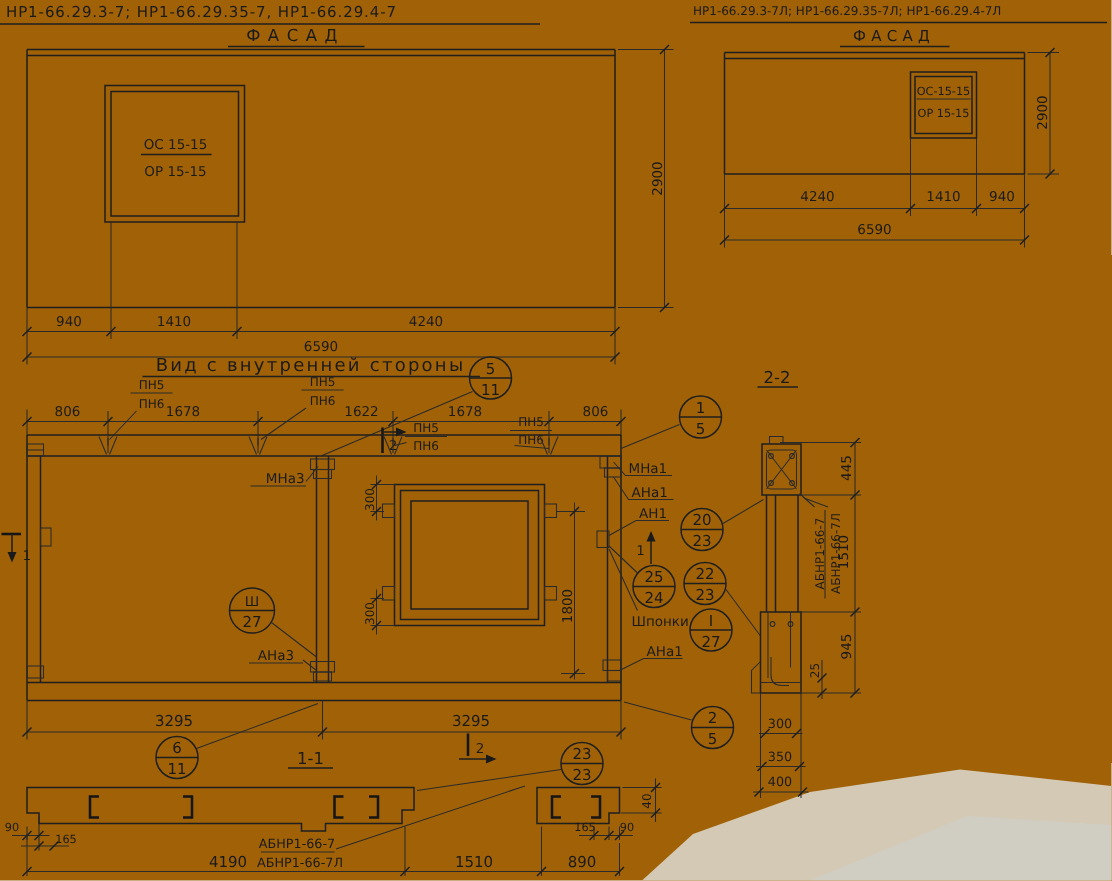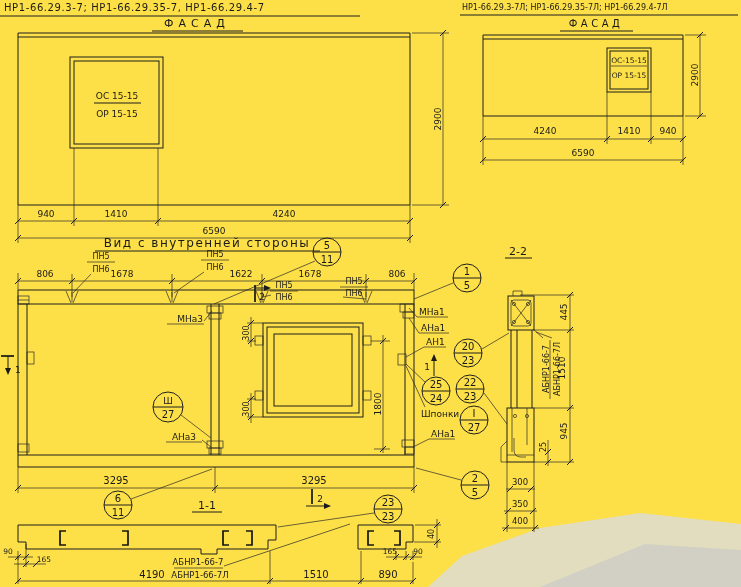--- a/index.html
+++ b/index.html
@@ -1,16 +1,16 @@
 <!DOCTYPE html>
 <html><head>
 <meta charset="utf-8">
 <style>
   html,body{margin:0;padding:0;background:#e9e9e4;}
-  #sheet{width:741px;height:587px;background:#fde047;position:relative;overflow:hidden;
+  #sheet{width:741px;height:587px;background:#a16207;position:relative;overflow:hidden;
          font-family:"DejaVu Sans",sans-serif;}
   svg{position:absolute;left:0;top:0;}
   .ln{stroke:#1f1f1f;stroke-width:1;fill:none;}
   .thin{stroke:#2a2a2a;stroke-width:.7;fill:none;}
   .thick{stroke:#151515;stroke-width:1.7;fill:none;}
   .tick{stroke:#1f1f1f;stroke-width:1;fill:none;}
   text{fill:#1a1a1a;font-family:"DejaVu Sans",sans-serif;}
   .t7{font-size:7.5px;} .t8{font-size:8px;} .t85{font-size:8.5px;} .t9{font-size:9px;}
   .t10{font-size:10px;} .t11{font-size:11px;} .t12{font-size:12px;}
   .mid{text-anchor:middle;} .end{text-anchor:end;}

